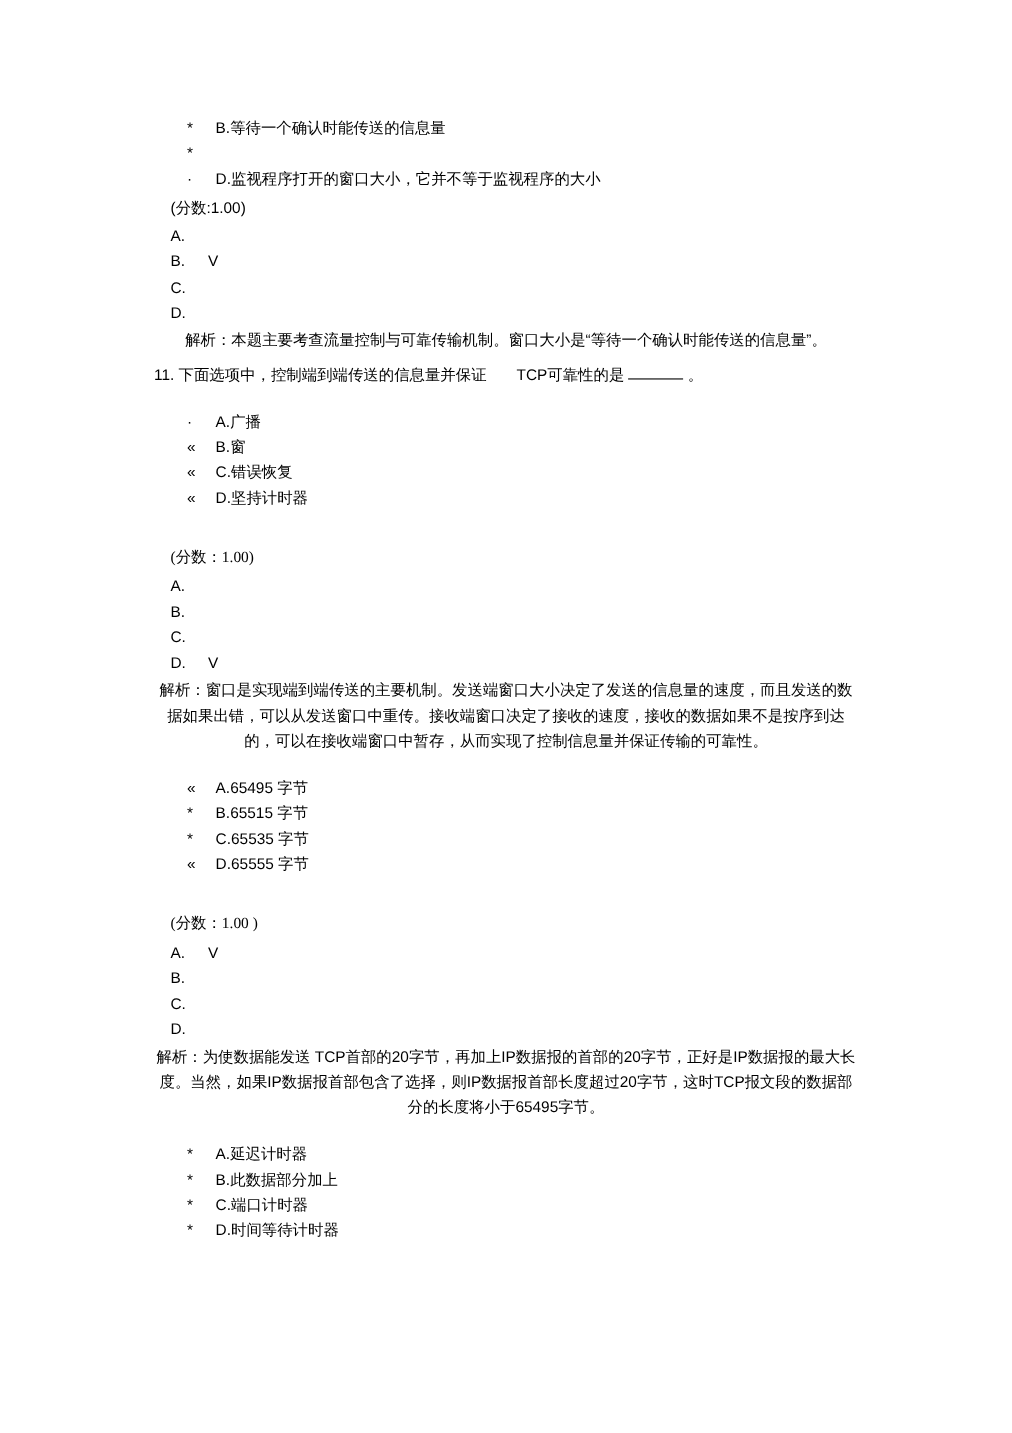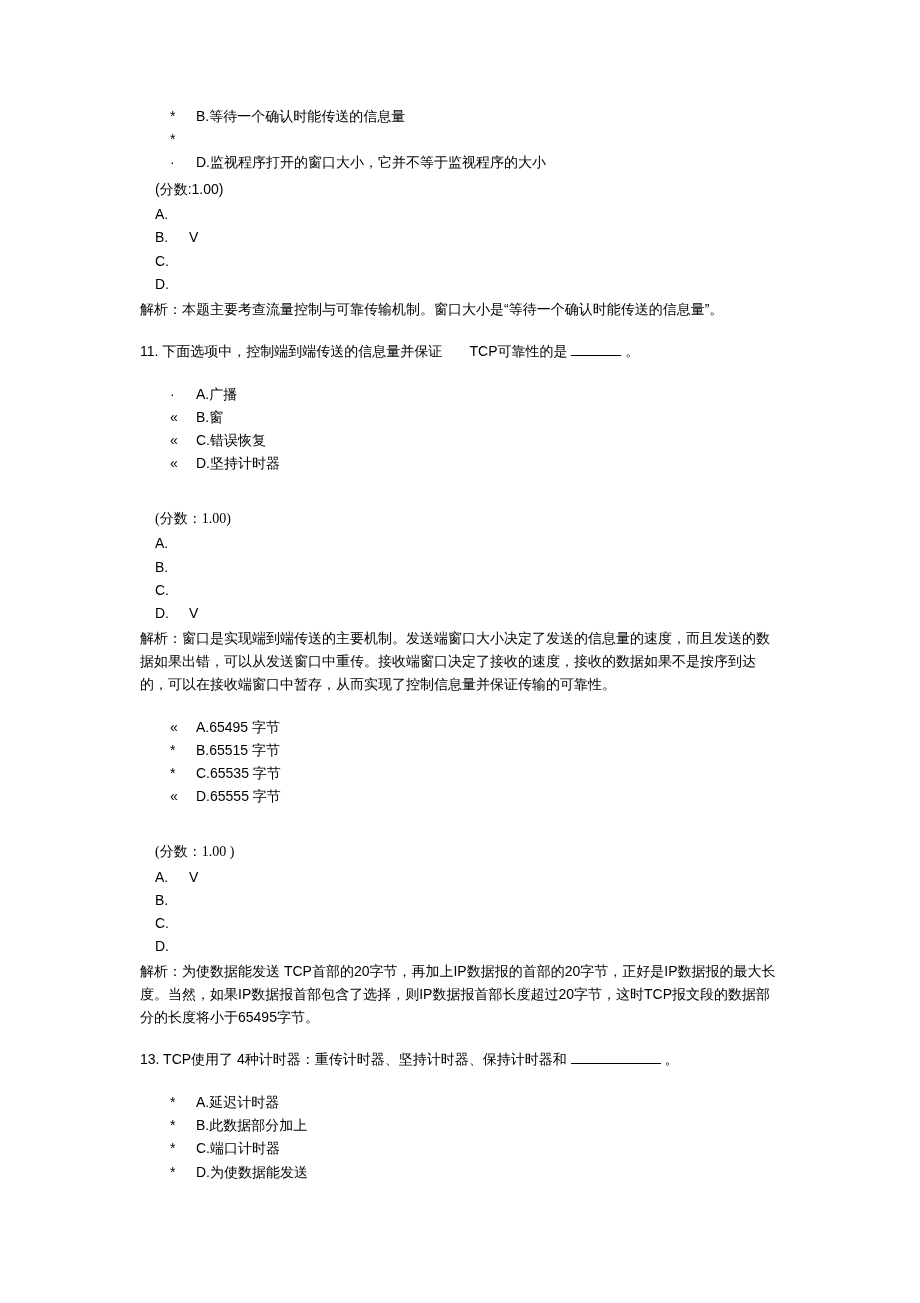--- a/index.html
+++ b/index.html
@@ -45,23 +45,24 @@
     display: flex;
   }
   .answers .ans-letter {
     width: 34px;
   }
   .answers .ans-mark {
     width: 20px;
   }
   .explain {
     margin: 2px 0 2px 0;
+    text-align: center;
   }
   .qtext {
-    margin: 19px 0 2px 0;
+    margin: 8px 0 2px 0;
   }
   .blank {
     display: inline-block;
     border-bottom: 1px solid #000;
     min-width: 50px;
     height: 1em;
     vertical-align: baseline;
   }
   .blank-wide { min-width: 90px; }
   .spacer-sm { height: 18px; }
@@ -183,38 +184,33 @@
       </div>
     <div class="ans-row">
         <span class="ans-letter">C.</span>
       </div>
     <div class="ans-row">
         <span class="ans-letter">D.</span>
       </div>
   </div>
   <div class="explain">解析：为使数据能发送 TCP首部的20字节，再加上IP数据报的首部的20字节，正好是IP数据报的最大长度。当然，如果IP数据报首部包含了选择，则IP数据报首部长度超过20字节，这时TCP报文段的数据部分的长度将小于65495字节。</div>
 
-  <div class="qtext">
-    <span>13.  TCP使用了 4种计时器：重传计时器、坚持计时器、保持计时器和</span>
-    <span class="blank blank-wide"></span>
-    <span>。</span>
-  </div>
   <div class="spacer-sm"></div>
   <div class="option-list">
     <div class="row">
       <span class="marker">*</span>
       <span>A.延迟计时器</span>
     </div>
     <div class="row">
       <span class="marker">*</span>
       <span>B.此数据部分加上</span>
     </div>
     <div class="row">
       <span class="marker">*</span>
       <span>C.端口计时器</span>
     </div>
     <div class="row">
       <span class="marker">*</span>
-      <span>D.为使数据能发送</span>
+      <span>D.时间等待计时器</span>
     </div>
   </div>
 
 </div>
 
 </body></html>

